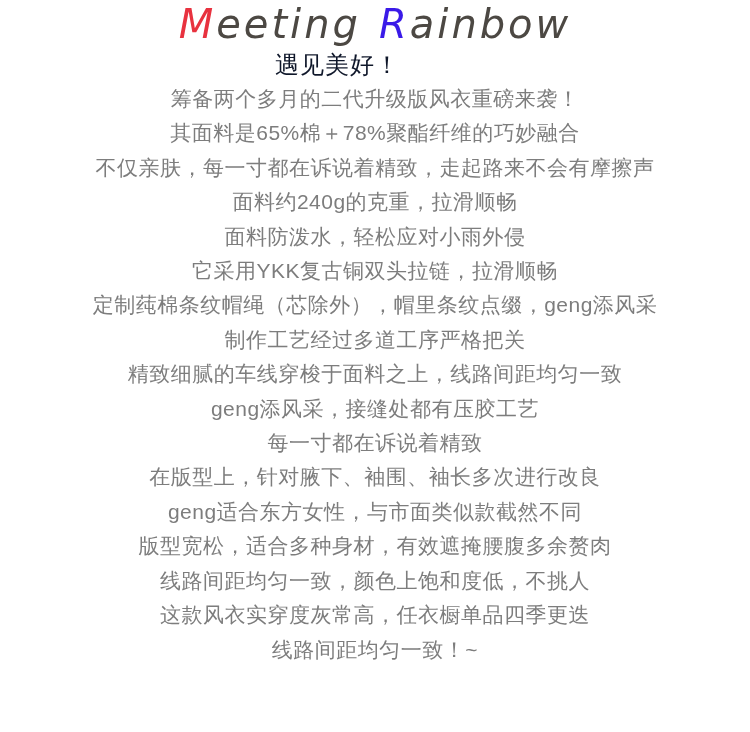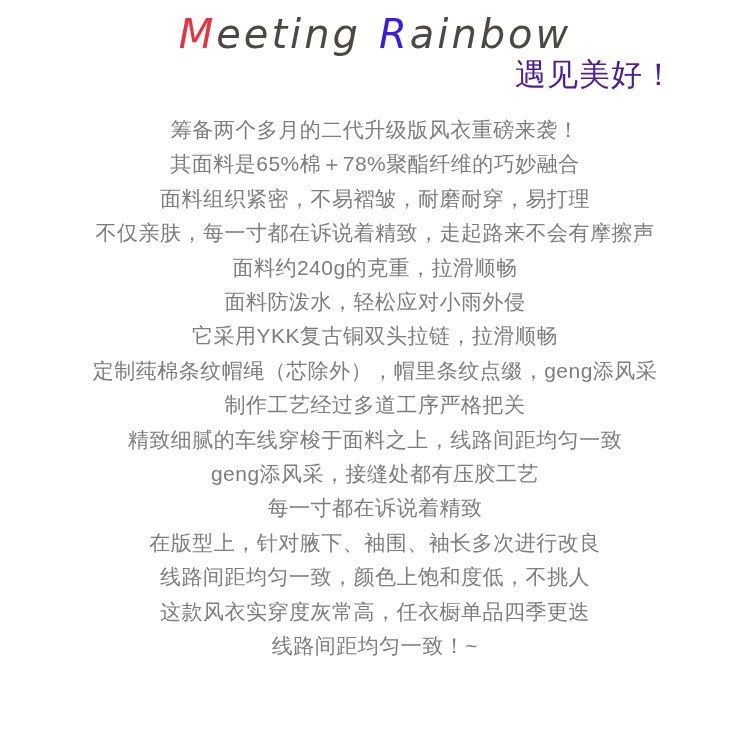--- a/index.html
+++ b/index.html
@@ -9,44 +9,43 @@
   }
   .page {
     position: relative;
     width: 750px;
     height: 732px;
     background: #ffffff;
     overflow: hidden;
     font-family: "Liberation Sans", "DejaVu Sans", sans-serif;
   }
   .brand {
-    margin-top: 10px;
+    margin-top: 0;
     line-height: 48px;
     text-align: center;
     font-size: 40px;
     font-style: italic;
     font-weight: 400;
     letter-spacing: 3px;
     color: #4c4843;
     font-family: "DejaVu Sans", "Liberation Sans", sans-serif;
     white-space: nowrap;
   }
   .brand .letter-m { color: #e8323f; }
   .brand .letter-r { color: #3a1ae8; }
   .brand .word2 { margin-left: 18px; }
   .tagline {
     line-height: 34px;
-    text-align: right;
+    text-align: center;
     padding-right: 75px;
-    font-size: 31px;
-    color: #4c1d95;
+    font-size: 24px;
+    color: #0f172a;
     letter-spacing: 1px;
   }
   .desc {
-    margin-top: 21px;
     text-align: center;
   }
   .desc p {
     margin: 0;
     padding: 0;
     line-height: 34.4px;
     font-size: 21px;
     font-weight: 300;
     color: #7d7d7d;
     letter-spacing: 0.5px;
@@ -60,29 +59,30 @@
 
   <div class="brand">
     <span class="letter-m">M</span><span>eeting</span><span class="letter-r word2">R</span><span>ainbow</span>
   </div>
 
   <div class="tagline">遇见美好！</div>
 
   <div class="desc">
     <p>筹备两个多月的二代升级版风衣重磅来袭！</p>
     <p>其面料是65%棉＋78%聚酯纤维的巧妙融合</p>
-    <p>面料组织紧密，不易褶皱，耐磨耐穿，易打理</p>
     <p>不仅亲肤，每一寸都在诉说着精致，走起路来不会有摩擦声</p>
     <p>面料约240g的克重，拉滑顺畅</p>
     <p>面料防泼水，轻松应对小雨外侵</p>
     <p>它采用YKK复古铜双头拉链，拉滑顺畅</p>
     <p>定制莼棉条纹帽绳（芯除外），帽里条纹点缀，geng添风采</p>
     <p>制作工艺经过多道工序严格把关</p>
     <p>精致细腻的车线穿梭于面料之上，线路间距均匀一致</p>
     <p>geng添风采，接缝处都有压胶工艺</p>
     <p>每一寸都在诉说着精致</p>
     <p>在版型上，针对腋下、袖围、袖长多次进行改良</p>
+    <p>geng适合东方女性，与市面类似款截然不同</p>
+    <p>版型宽松，适合多种身材，有效遮掩腰腹多余赘肉</p>
     <p>线路间距均匀一致，颜色上饱和度低，不挑人</p>
     <p>这款风衣实穿度灰常高，任衣橱单品四季更迭</p>
     <p>线路间距均匀一致！~</p>
   </div>
 
 </div>
 
 </body></html>

